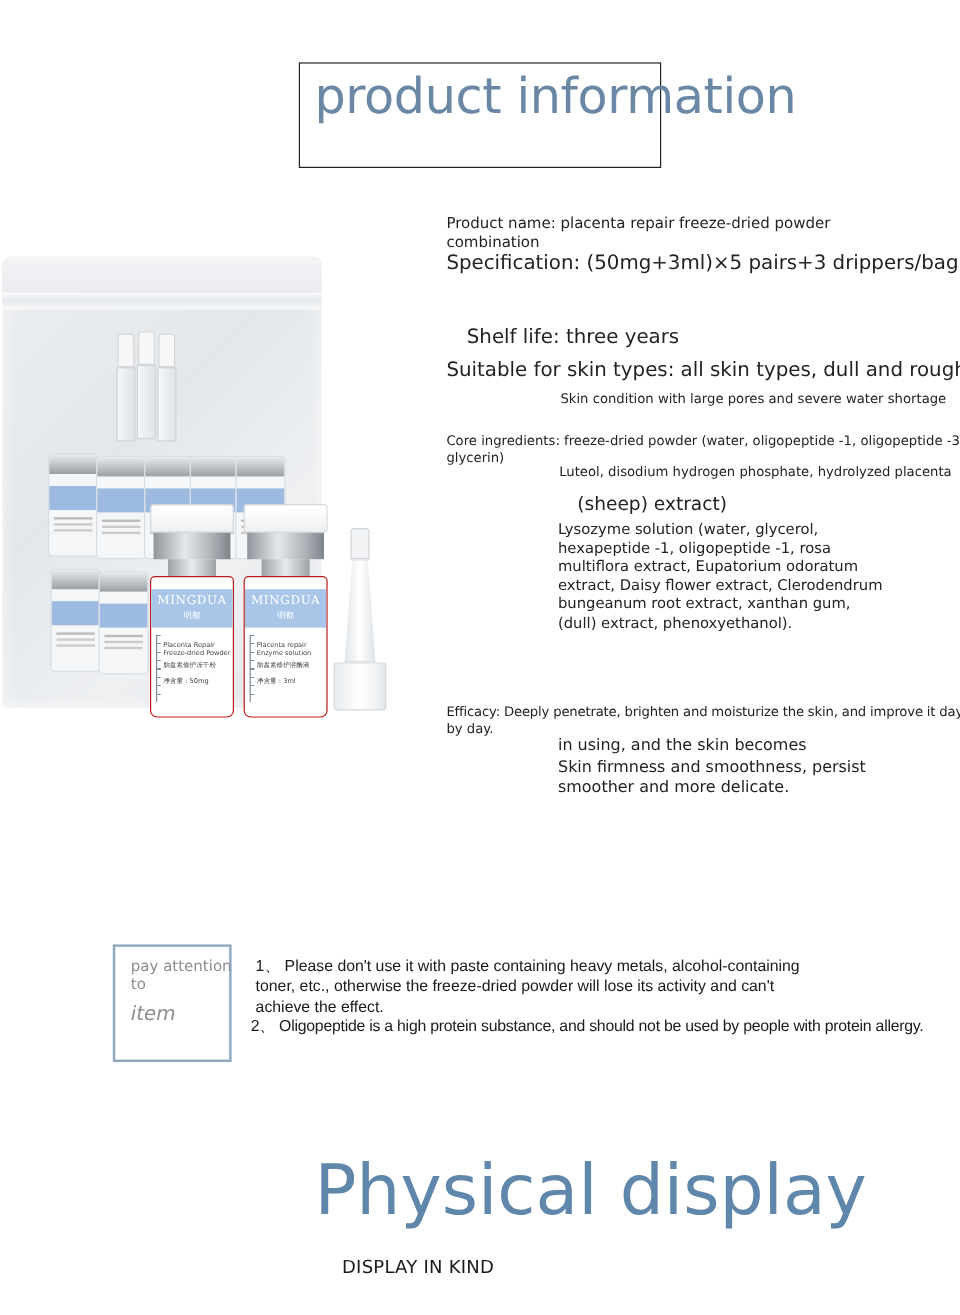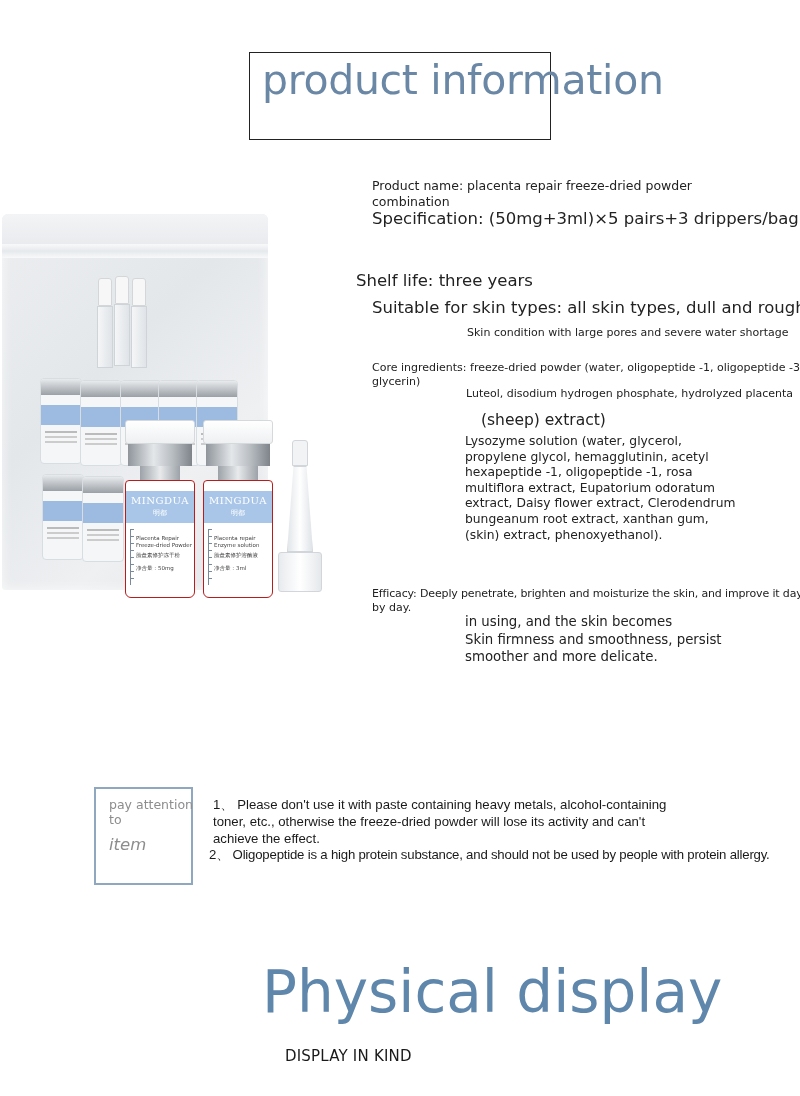--- a/index.html
+++ b/index.html
@@ -156,37 +156,36 @@
     <div class="tip"></div>
       <div class="stem"></div>
       <div class="base"></div>
   </div>
 </div>
 
 <div class="abs t-sm" style="left:372px; top:178px; white-space:nowrap;">Product name: placenta repair freeze-dried powder</div>
 <div class="abs t-sm" style="left:372px; top:194px; white-space:nowrap;">combination</div>
 <div class="abs t-md" style="left:372px; top:209px; white-space:nowrap;">Specification: (50mg+3ml)×5 pairs+3 drippers/bag</div>
 
-<div class="abs t-md" style="left:356px; top:271px; white-space:nowrap;">Shelf life: three years</div>
+<div class="abs t-md" style="left:389px; top:271px; white-space:nowrap;">Shelf life: three years</div>
 <div class="abs t-md" style="left:372px; top:298px; white-space:nowrap;">Suitable for skin types: all skin types, dull and rough,</div>
 <div class="abs t-xs" style="left:467px; top:326px; white-space:nowrap;">Skin condition with large pores and severe water shortage</div>
 
 <div class="abs t-xs" style="left:372px; top:361px; white-space:nowrap;">Core ingredients: freeze-dried powder (water, oligopeptide -1, oligopeptide -3,</div>
 <div class="abs t-xs" style="left:372px; top:375px; white-space:nowrap;">glycerin)</div>
 <div class="abs t-xs" style="left:466px; top:387px; white-space:nowrap;">Luteol, disodium hydrogen phosphate, hydrolyzed placenta</div>
 <div class="abs" style="left:481px; top:411px; font-size:15.5px; color:#222; white-space:nowrap;">(sheep) extract)</div>
 
 <div class="abs t-ing" style="left:465px; top:434px;">
   <div>Lysozyme solution (water, glycerol,</div>
-  <div>propylene glycol, hemagglutinin, acetyl</div>
   <div>hexapeptide -1, oligopeptide -1, rosa</div>
   <div>multiflora extract, Eupatorium odoratum</div>
   <div>extract, Daisy flower extract, Clerodendrum</div>
   <div>bungeanum root extract, xanthan gum,</div>
-  <div>(skin) extract, phenoxyethanol).</div>
+  <div>(dull) extract, phenoxyethanol).</div>
 </div>
 
 <div class="abs t-xs" style="left:372px; top:587px; white-space:nowrap; letter-spacing:-0.15px;">Efficacy: Deeply penetrate, brighten and moisturize the skin, and improve it day</div>
 <div class="abs t-xs" style="left:372px; top:601px; white-space:nowrap;">by day.</div>
 <div class="abs" style="left:465px; top:613px; font-size:13.3px; line-height:17.5px; color:#222;">
   <div>in using, and the skin becomes</div>
   <div>Skin firmness and smoothness, persist</div>
   <div>smoother and more delicate.</div>
 </div>
 

